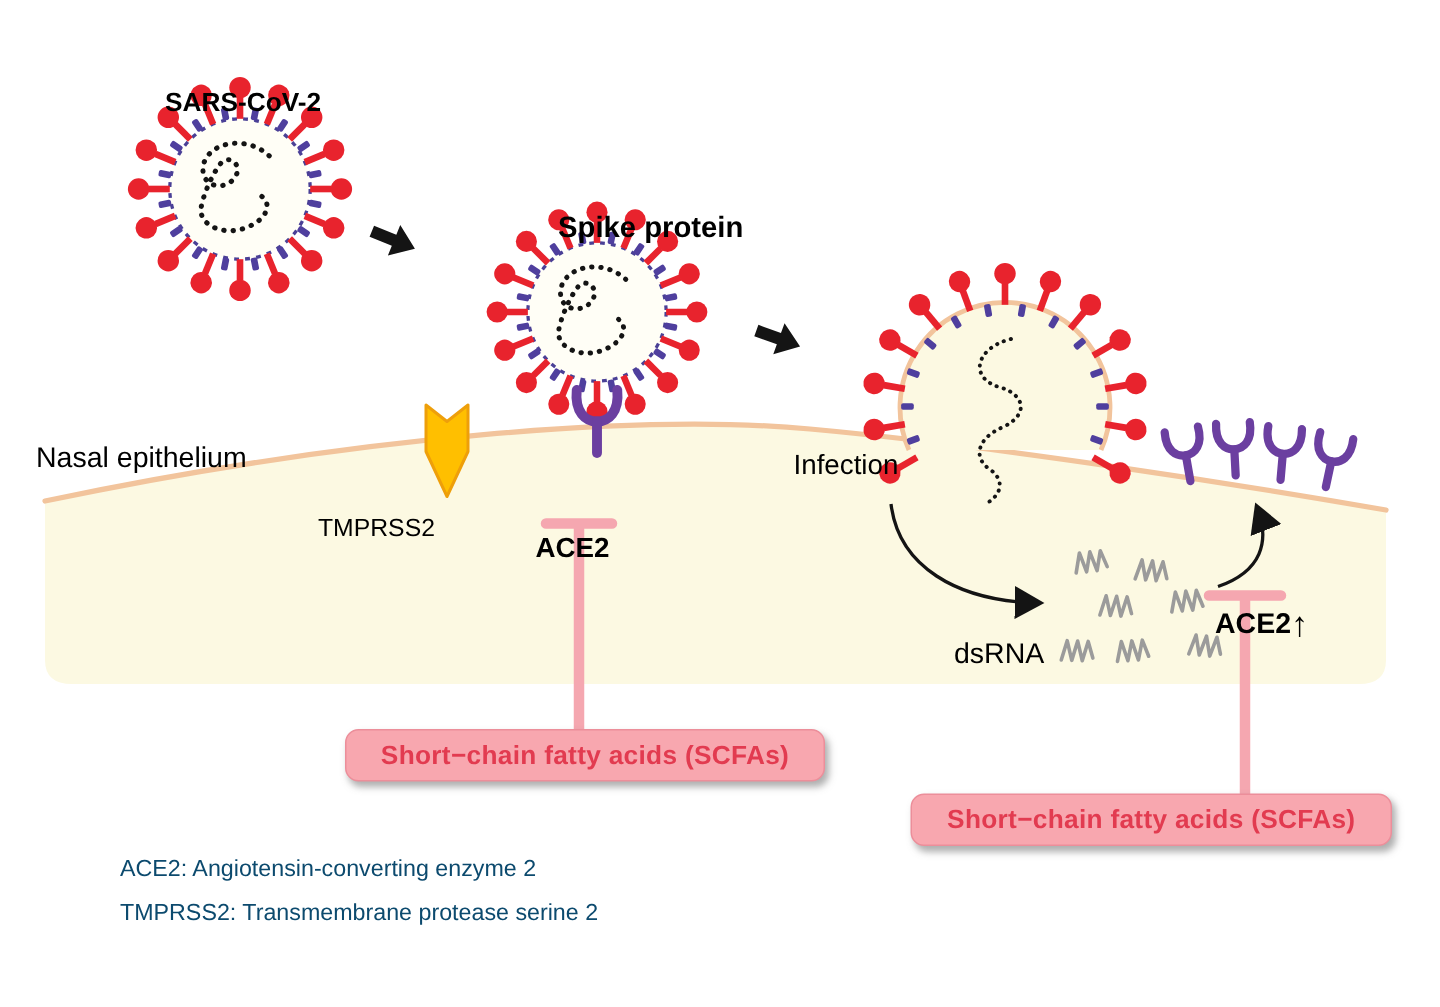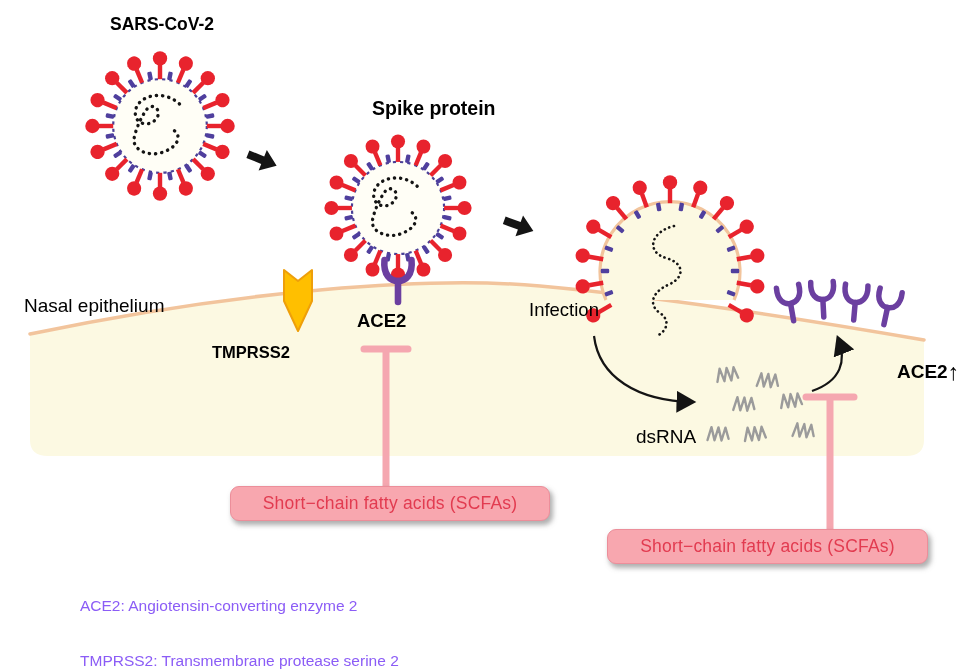--- a/index.html
+++ b/index.html
@@ -1,29 +1,29 @@
 <!DOCTYPE html>
 <html><head>
 <meta charset="utf-8">
 <style>
   * { margin:0; padding:0; box-sizing:border-box; }
   html,body { background:#ffffff; font-family:"Liberation Sans", sans-serif; }
   .canvas { position:relative; width:960px; height:671px; background:#ffffff; overflow:hidden; }
   .canvas > svg { position:absolute; left:0; top:0; }
   .lbl { position:absolute; color:#000; white-space:pre; line-height:1.15; }
-  .bold { font-weight:bold; }
+  .bold { font-weight:bold;margin-top:44px; }
   .scfa-box {
     position:absolute; display:flex; align-items:center; justify-content:center;
     background:#F8A7AF; border:1px solid #EC8E9A; border-radius:9px;
     box-shadow:2.5px 3.5px 5px rgba(110,110,110,.55);
-    color:#E23B50; font-weight:normal; font-size:17.5px; letter-spacing:.2px;
+    color:#E23B50; font-weight:bold; font-size:17.5px; letter-spacing:.2px;
     white-space:pre;
   }
   .legend { position:absolute; left:80px; top:566px; }
-  .legend-line { font-size:15.5px; color:#8b5cf6; white-space:pre; line-height:28.5px;margin-top:26px; }
+  .legend-line { font-size:15.5px; color:#0c4a6e; white-space:pre; line-height:28.5px; }
   .up-glyph { font-size:23px; font-weight:900; vertical-align:-2px; }
 </style>
 </head>
 <body>
 
 <div class="canvas">
 
   <svg width="960" height="671" viewBox="0 0 960 671">
     <defs>
       <g id="spike">
@@ -150,25 +150,25 @@
     <path d="M594,336 C599,377 637,401 693,402" fill="none" stroke="#141414" stroke-width="2.2" marker-end="url(#ah)"></path>
     <path d="M812,391 C841,381 847,361 838,338" fill="none" stroke="#141414" stroke-width="2.2" marker-end="url(#ah)"></path>
 
     <path d="M364,349 H408 M386,349 V488" fill="none" stroke="#F5A7B0" stroke-width="7" stroke-linecap="round"></path>
     <path d="M806,397 H854 M830,397 V531" fill="none" stroke="#F5A7B0" stroke-width="7" stroke-linecap="round"></path>
   </svg>
 
   <div class="lbl bold" style="left:110px; top:14px; font-size:17.5px;">SARS-CoV-2</div>
   <div class="lbl bold" style="left:372px; top:97px; font-size:19.5px;">Spike protein</div>
   <div class="lbl" style="left:24px; top:295px; font-size:19px;">Nasal epithelium</div>
-  <div class="lbl" style="left:212px; top:343px; font-size:16.5px;font-weight:bold;">TMPRSS2</div>
+  <div class="lbl" style="left:212px; top:343px; font-size:16.5px;">TMPRSS2</div>
   <div class="lbl bold" style="left:357px; top:310px; font-size:18.5px;">ACE2</div>
   <div class="lbl" style="left:529px; top:299px; font-size:18.5px;">Infection</div>
   <div class="lbl" style="left:636px; top:426px; font-size:19px;">dsRNA</div>
-  <div class="lbl bold" style="left:897px; top:359px; font-size:19px;"><span>ACE2</span><span class="up-glyph">↑</span></div>
+  <div class="lbl bold" style="left:810px; top:359px; font-size:19px;"><span>ACE2</span><span class="up-glyph">↑</span></div>
 
   <div class="scfa-box" style="left:230px; top:486px; width:320px; height:35px;">
     <span>Short−chain fatty acids (SCFAs)</span>
   </div>
   <div class="scfa-box" style="left:607px; top:529px; width:321px; height:35px;">
     <span>Short−chain fatty acids (SCFAs)</span>
   </div>
 
   <div class="legend">
     <div class="legend-line">ACE2: Angiotensin-converting enzyme 2</div>

